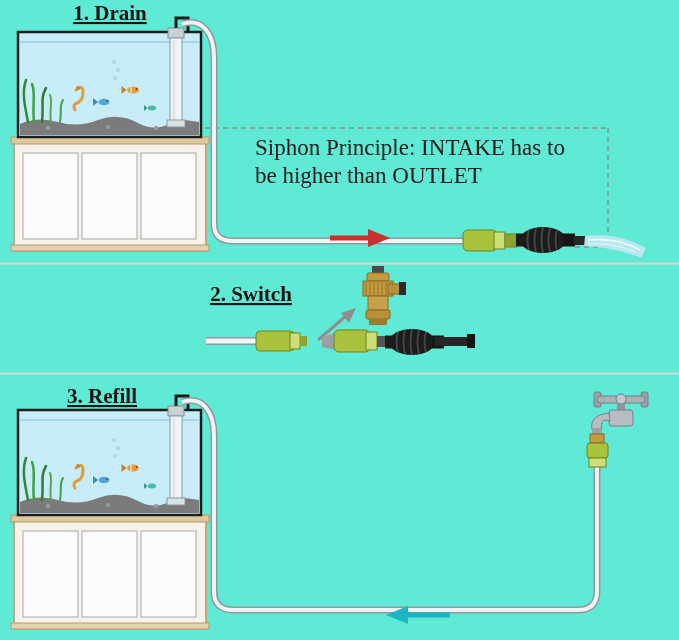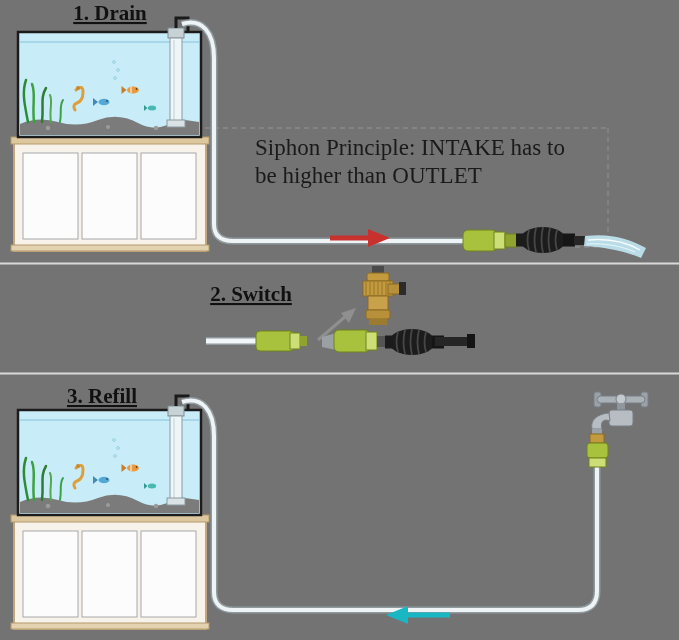--- a/index.html
+++ b/index.html
@@ -1,19 +1,19 @@
 <!DOCTYPE html>
 <html><head>
 <meta charset="utf-8">
 <style>
   html,body{margin:0;padding:0;background:#ffffff;}
   .canvas{
     position:relative;
     width:679px;height:640px;
-    background:#737373;
+    background:#5eead4;
     overflow:hidden;
     font-family:"Liberation Serif", serif;
   }
   svg text{font-family:"Liberation Serif", serif;}
   .step-title{font-weight:bold;font-size:21px;fill:#111;text-decoration:underline;}
   .annotation{font-size:23px;fill:#1a1a1a;}
 </style>
 </head>
 <body>
 

